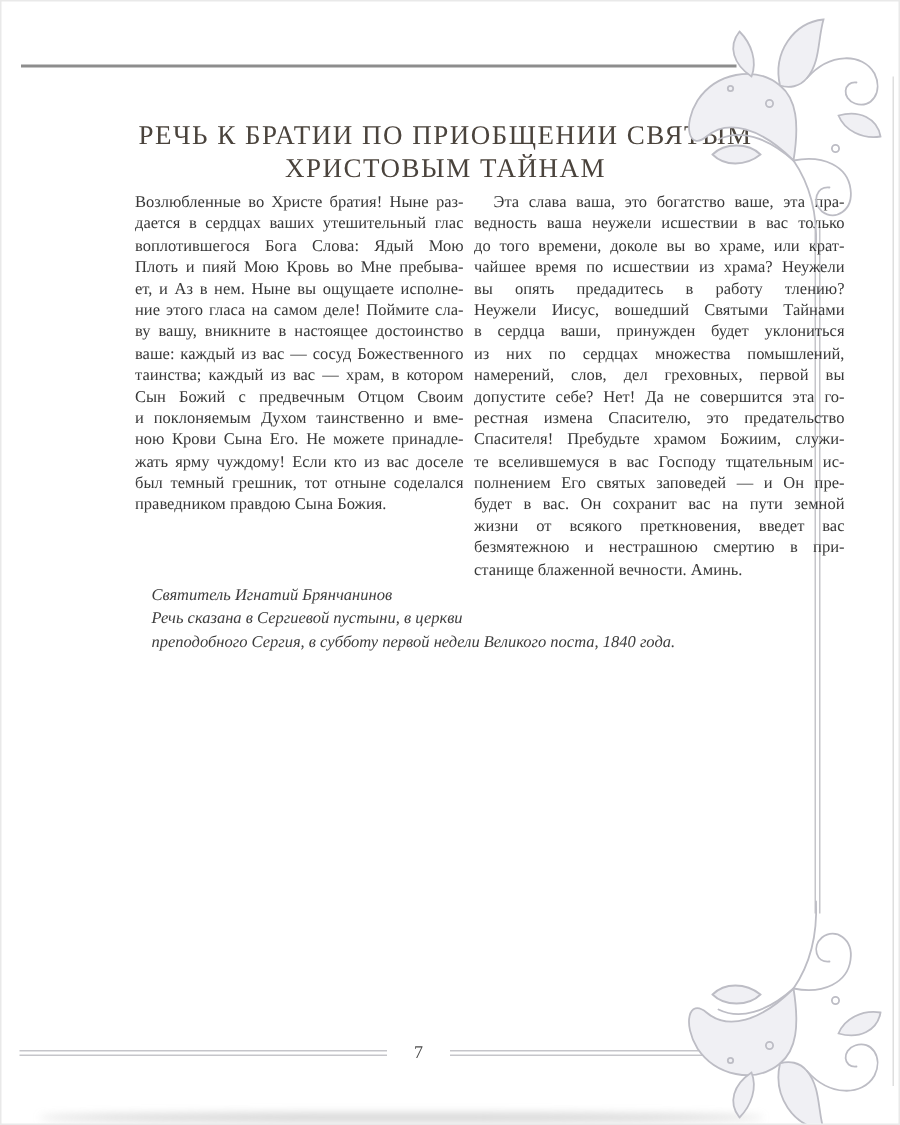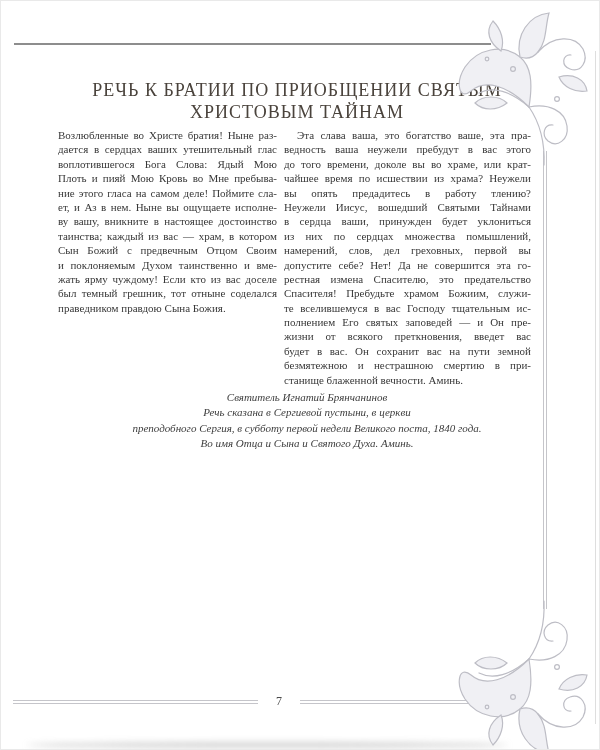--- a/index.html
+++ b/index.html
@@ -40,33 +40,33 @@
   .flourish-bottom{left:440px;top:598px;width:160px;height:160px;transform:scale(1,-1);}
   
   .title{
     position:absolute;left:44px;top:78px;width:504px;
     color:#4a433c;font-size:18px;letter-spacing:1px;font-weight:400;
   }
   .title .jline{text-align:center;line-height:22px;}
   
   .textcol{
     position:absolute;top:127px;
-    color:#383838;font-size:11px;line-height:14.4px;
+    color:#383838;font-size:11px;line-height:14.4px;margin-left:32px;
   }
   .col-left{left:57px;width:219px;}
   .col-right{left:283px;width:247px;}
   .textcol .jline{text-align:justify;text-align-last:justify;height:14.4px;overflow:hidden;white-space:nowrap;}
   .textcol .jline.lastline{text-align-last:left;}
   .indent-first .jline:first-child{text-indent:13px;}
   
   .signature{
     position:absolute;left:100px;top:389px;width:412px;
     color:#3d3d3d;font-style:italic;font-size:11px;
   }
-  .signature .jline{text-align:center;line-height:15.3px;font-style:italic;}
+  .signature .jline{text-align:left;line-height:15.3px;font-style:italic;}
 </style>
 </head>
 <body>
 
 <div class="page">
 
   <svg width="0" height="0" style="position:absolute" aria-hidden="true">
     <defs>
       <g id="flourish" fill="none" stroke="#bdbdc5" stroke-width="1.2" stroke-linecap="round">
         <path d="M103,158 C104,135 99,116 88,100"></path>
@@ -99,56 +99,57 @@
   <h1 class="title" style="margin:0;font-weight:400">
       <div class="jline">РЕЧЬ К БРАТИИ ПО ПРИОБЩЕНИИ СВЯТЫМ</div>
       <div class="jline lastline">ХРИСТОВЫМ ТАЙНАМ</div>
     </h1>
 
   <div class="textcol col-left">
       <div class="jline">Возлюбленные во Христе братия! Ныне раз-</div>
       <div class="jline">дается в сердцах ваших утешительный глас</div>
       <div class="jline">воплотившегося Бога Слова: Ядый Мою</div>
       <div class="jline">Плоть и пияй Мою Кровь во Мне пребыва-</div>
+      <div class="jline">ет, и Аз в нем. Ныне вы ощущаете исполне-</div>
       <div class="jline">ние этого гласа на самом деле! Поймите сла-</div>
-      <div class="jline">ет, и Аз в нем. Ныне вы ощущаете исполне-</div>
       <div class="jline">ву вашу, вникните в настоящее достоинство</div>
+      <div class="jline">ваше: каждый из вас — сосуд Божественного</div>
       <div class="jline">таинства; каждый из вас — храм, в котором</div>
       <div class="jline">Сын Божий с предвечным Отцом Своим</div>
       <div class="jline">и поклоняемым Духом таинственно и вме-</div>
+      <div class="jline">ною Крови Сына Его. Не можете принадле-</div>
       <div class="jline">жать ярму чуждому! Если кто из вас доселе</div>
       <div class="jline">был темный грешник, тот отныне соделался</div>
       <div class="jline lastline">праведником правдою Сына Божия.</div>
     </div>
 
   <div class="textcol col-right indent-first">
       <div class="jline">Эта слава ваша, это богатство ваше, эта пра-</div>
-      <div class="jline">ведность ваша неужели пребудут в вас этого</div>
+      <div class="jline">ведность ваша неужели исшествии в вас только</div>
       <div class="jline">до того времени, доколе вы во храме, или крат-</div>
       <div class="jline">чайшее время по исшествии из храма? Неужели</div>
       <div class="jline">вы опять предадитесь в работу тлению?</div>
       <div class="jline">Неужели Иисус, вошедший Святыми Тайнами</div>
       <div class="jline">в сердца ваши, принужден будет уклониться</div>
       <div class="jline">из них по сердцах множества помышлений,</div>
       <div class="jline">намерений, слов, дел греховных, первой вы</div>
       <div class="jline">допустите себе? Нет! Да не совершится эта го-</div>
       <div class="jline">рестная измена Спасителю, это предательство</div>
       <div class="jline">Спасителя! Пребудьте храмом Божиим, служи-</div>
       <div class="jline">те вселившемуся в вас Господу тщательным ис-</div>
       <div class="jline">полнением Его святых заповедей — и Он пре-</div>
+      <div class="jline">будет в вас. Он сохранит вас на пути земной</div>
       <div class="jline">жизни от всякого преткновения, введет вас</div>
-      <div class="jline">будет в вас. Он сохранит вас на пути земной</div>
       <div class="jline">безмятежною и нестрашною смертию в при-</div>
       <div class="jline lastline">станище блаженной вечности. Аминь.</div>
     </div>
 
   <div class="signature">
       <div class="jline">Святитель Игнатий Брянчанинов</div>
       <div class="jline">Речь сказана в Сергиевой пустыни, в церкви</div>
       <div class="jline">преподобного Сергия, в субботу первой недели Великого поста, 1840 года.</div>
-      <div class="jline lastline">Во имя Отца и Сына и Святого Духа. Аминь.</div>
     </div>
 
   <div class="page-num">7</div>
 
   <div class="edge-shadow"></div>
   <div class="edge-right"></div>
 </div>
 
 </body></html>

